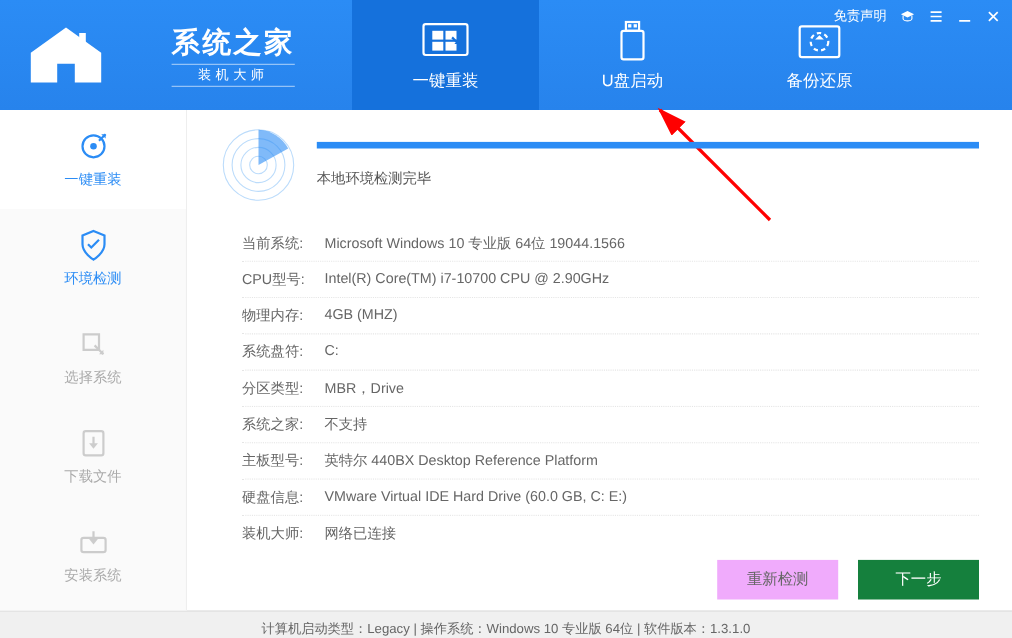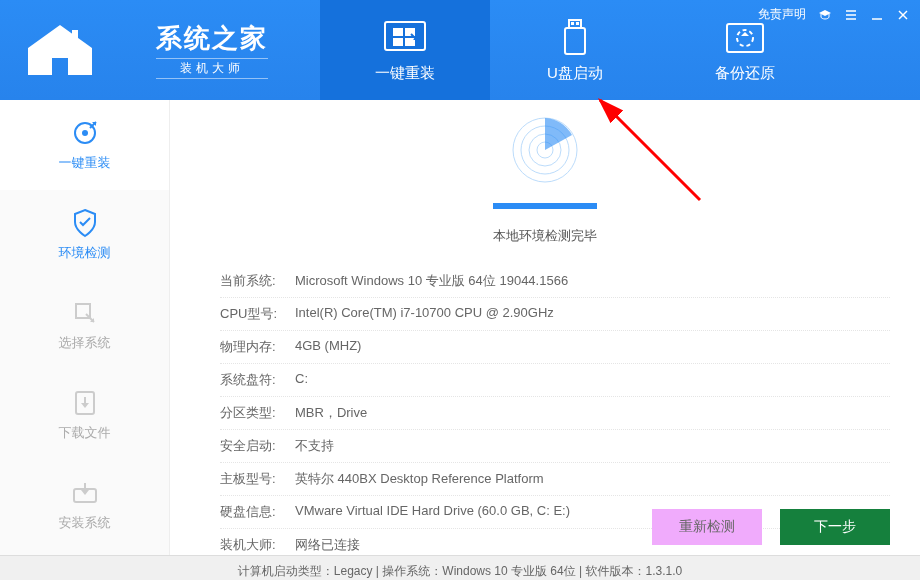--- a/index.html
+++ b/index.html
@@ -23,21 +23,21 @@
 
 .body-area { display: flex; height: 455px; }
 .sidebar { width: 170px; background: #fafafa; border-right: 1px solid #eee; padding-top: 0; }
 .side-item { height: 90px; display: flex; flex-direction: column; align-items: center; justify-content: center; cursor: pointer; color: #aaa; }
 .side-item.active { background: #fff; color: #2b8cf5; position: relative; }
 .side-item.env { color: #2b8cf5; }
 .side-item .si-label { font-size: 13px; margin-top: 6px; }
 .side-item .si-icon { height: 30px; display: flex; align-items: center; }
 
 .content { flex: 1; padding: 15px 30px 10px 30px; position: relative; }
-.scan-row { display: flex; align-items: center; gap: 18px; flex-direction: column; }
+.scan-row { display: flex; align-items: center; gap: 18px; }
 .scan-circle { width: 70px; height: 70px; }
 .scan-right { flex: 1; }
 .progress-bar { height: 6px; background: #2b8cf5; width: 100%; margin-bottom: 18px; }
 .scan-status { font-size: 13px; color: #555; }
 
 .info-table { margin-top: 20px; padding-left: 20px;}
 .info-row { display: flex; padding: 7px 0; border-bottom: 1px dotted #e5e5e5; font-size: 13px; color: #555; }
 .info-row:last-child { border-bottom: none; }
 .info-label { width: 75px; color: #666; }
 .info-value { color: #666; }
@@ -230,21 +230,21 @@
         </div>
       <div class="info-row">
           <span class="info-label">系统盘符:</span>
           <span class="info-value">C:</span>
         </div>
       <div class="info-row">
           <span class="info-label">分区类型:</span>
           <span class="info-value">MBR，Drive</span>
         </div>
       <div class="info-row">
-          <span class="info-label">安全启动:</span>
+          <span class="info-label">系统之家:</span>
           <span class="info-value">不支持</span>
         </div>
       <div class="info-row">
           <span class="info-label">主板型号:</span>
           <span class="info-value">英特尔 440BX Desktop Reference Platform</span>
         </div>
       <div class="info-row">
           <span class="info-label">硬盘信息:</span>
           <span class="info-value">VMware Virtual IDE Hard Drive  (60.0 GB, C: E:)</span>
         </div>

